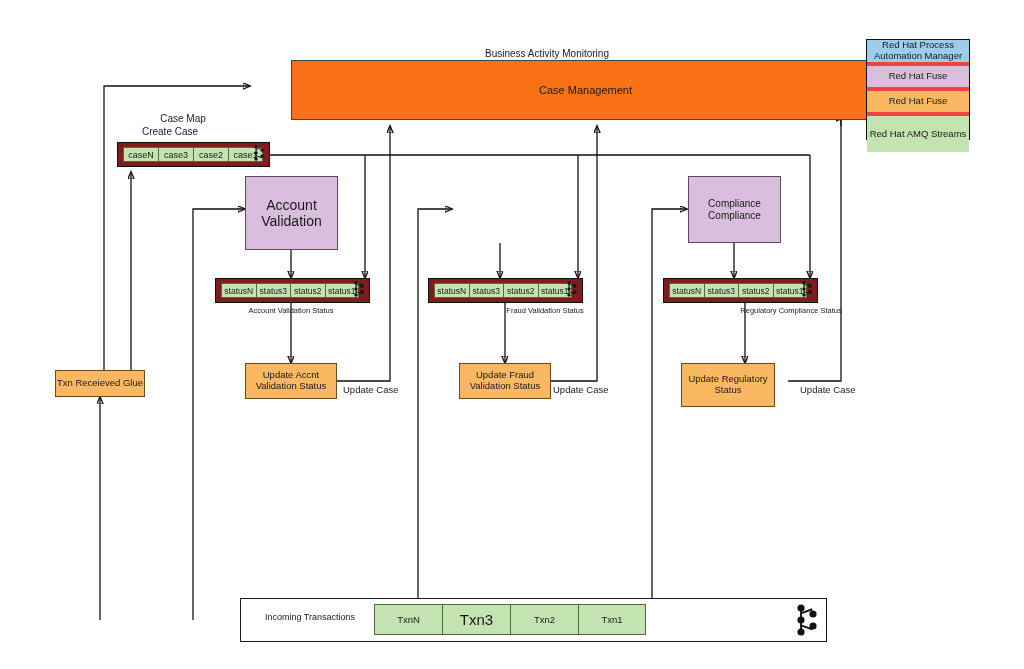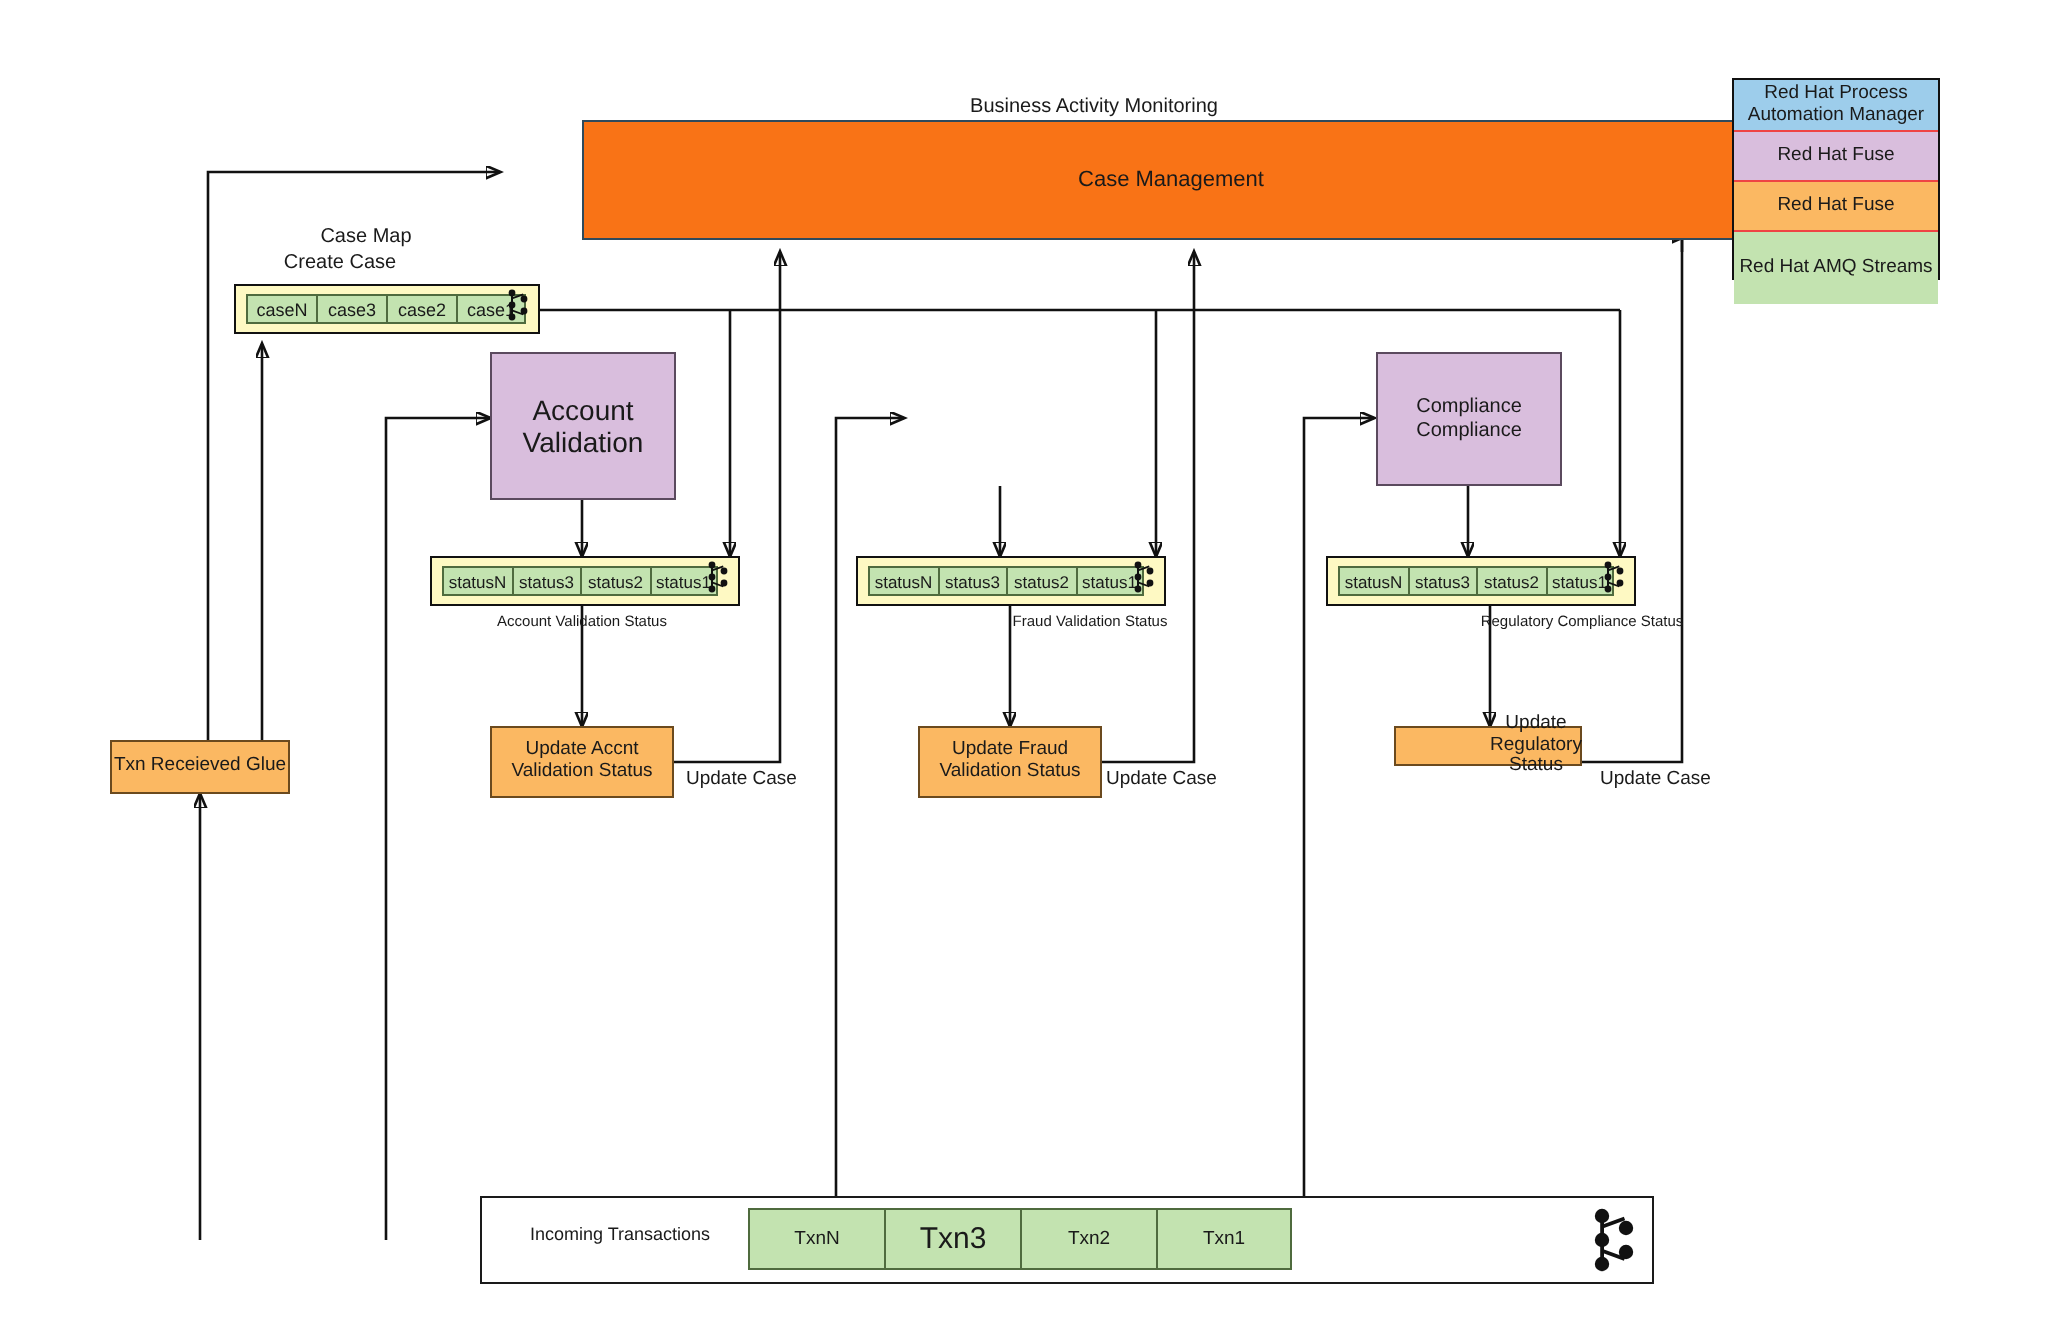--- a/index.html
+++ b/index.html
@@ -11,35 +11,35 @@
        color:#1a1a1a;line-height:1.15;}
 
   .blue{background:#f97316;border-color:#2f4a5c;margin-left:40px;}
   .purple{background:#d9bedd;border-color:#5b4a5e;}
   .orange{background:#fbb862;border-color:#6b4a1e;}
   .white{background:#ffffff;border-color:#1a1a1a;}
 
   .lbl{position:absolute;color:#1a1a1a;white-space:nowrap;}
   .lbl.center{transform:translateX(-50%);text-align:center;}
 
-  .queue{position:absolute;box-sizing:border-box;border:1.4px solid #111;background:#fef9c3;
+  .queue{position:absolute;box-sizing:border-box;border:1.4px solid #111;background:#7f1d1d;
          display:flex;align-items:center;}
   .cells{display:flex;height:calc(100% - 8px);margin-left:5px;}
   .cell{box-sizing:border-box;border:1px solid #4f6b3e;background:#c3e3b0;
         display:flex;align-items:center;justify-content:center;color:#1a1a1a;
         border-right-width:0;}
   .cell:last-child{border-right-width:1px;}
 
   .kicon{position:absolute;display:block;}
 
   svg.wires{position:absolute;left:0;top:0;width:1024px;height:669px;overflow:visible;}
   svg.wires line,svg.wires path,svg.wires polyline{stroke:#111;stroke-width:1.3;fill:none;}
 
   .legend{position:absolute;border:1px solid #111;box-sizing:border-box;}
-  .legend .row{box-sizing:border-box;border-bottom:1px solid #ef4444;
+  .legend .row{box-sizing:border-box;border-bottom:4px solid #ef4444;
                display:flex;align-items:center;justify-content:center;text-align:center;
                font-size:9.5px;line-height:1.12;color:#1a1a1a;}
   .legend .row:last-child{border-bottom:none;}
 </style>
 </head>
 <body>
 
 <div id="canvas">
 
   <svg class="wires">
@@ -201,21 +201,21 @@
             <circle cx="18" cy="23" r="3.4"></circle>
           <rect x="5" y="5" width="2" height="24"></rect>
           <rect x="6" y="9.5" width="12" height="1.8" transform="rotate(-20 6 10.4)"></rect>
           <rect x="6" y="21.5" width="12" height="1.8" transform="rotate(20 6 22.4)"></rect>
         </g>
       </svg>
     </span>
   </div>
   <div class="lbl center" style="left:791px;top:306px;font-size:7.5px;">Regulatory Compliance Status</div>
 
-  <div class="box orange" style="left:697px;top:363px;width:94px;height:20px;font-size:9.5px;padding-left:48px;">
+  <div class="box orange" style="left:681px;top:363px;width:94px;height:44px;font-size:9.5px;">
     <span style="display:block;">
       <span>Update Regulatory</span><br>
       <span>Status</span>
     </span>
   </div>
   <div class="lbl" style="left:800px;top:384px;font-size:9.5px;">Update Case</div>
 
   <div class="box orange" style="left:55px;top:370px;width:90px;height:27px;font-size:9.5px;">Txn Receieved Glue</div>
 
   <div class="box white" style="left:240px;top:598px;width:587px;height:44px;border-width:1.4px;"></div>

